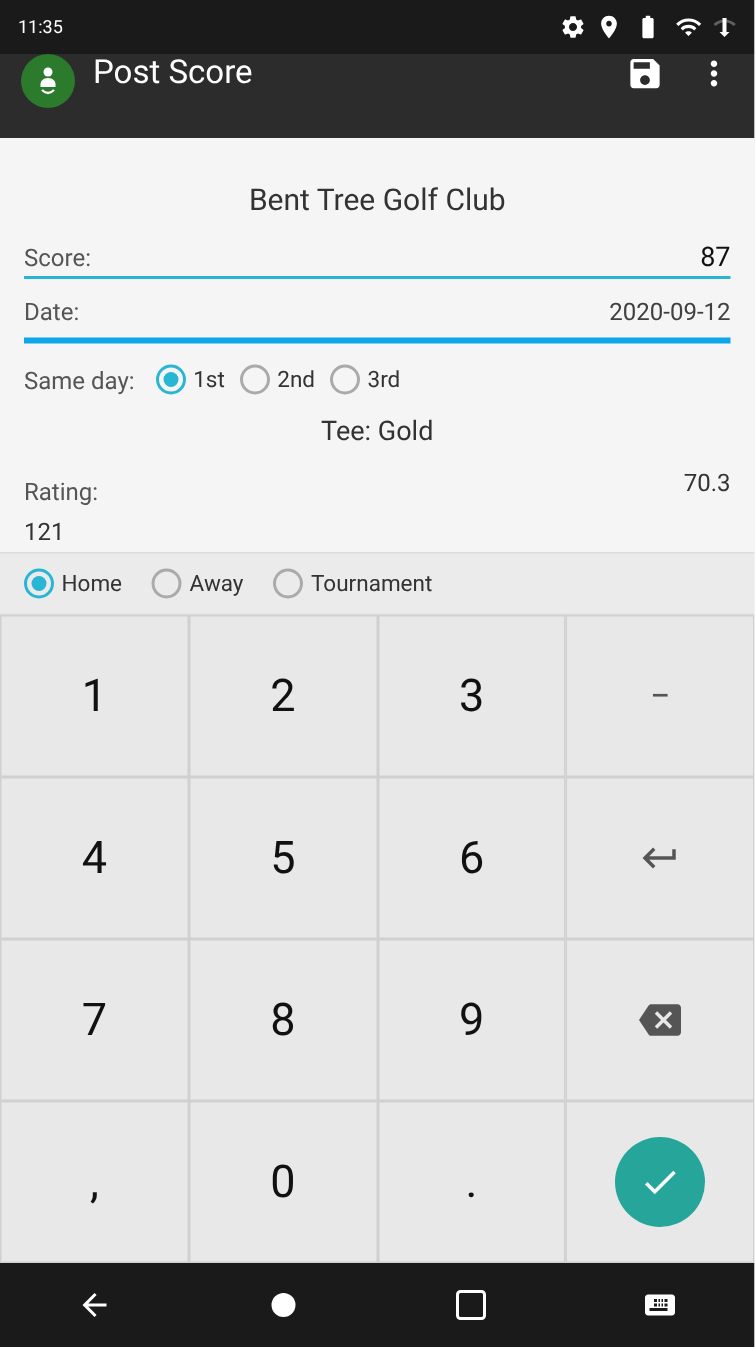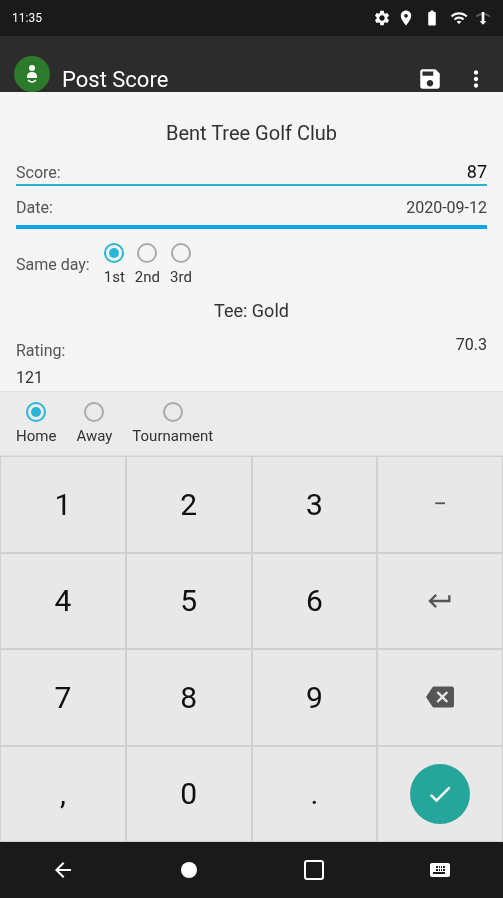--- a/index.html
+++ b/index.html
@@ -36,21 +36,21 @@
     .status-icons svg {
       fill: white;
     }
 
     
     .app-bar {
       background: #2c2c2c;
       color: white;
       height: 56px;
       display: flex;
-      align-items: flex-end;
+      align-items: flex-start;
       padding: 0 14px;
       flex-shrink: 0;
     }
     .app-bar-logo {
       width: 36px;
       height: 36px;
       border-radius: 50%;
       background: #2c7a2c;
       display: flex;
       align-items: center;
@@ -141,21 +141,20 @@
     .radio-group-label {
       font-size: 16px;
       color: #555;
       margin-right: 4px;
     }
     .radio-item {
       display: flex;
       align-items: center;
       gap: 5px;
       cursor: pointer;
-      flex-direction: column;
     }
     .radio-circle {
       width: 20px;
       height: 20px;
       border-radius: 50%;
       border: 2px solid #aaa;
       display: flex;
       align-items: center;
       justify-content: center;
       flex-shrink: 0;

